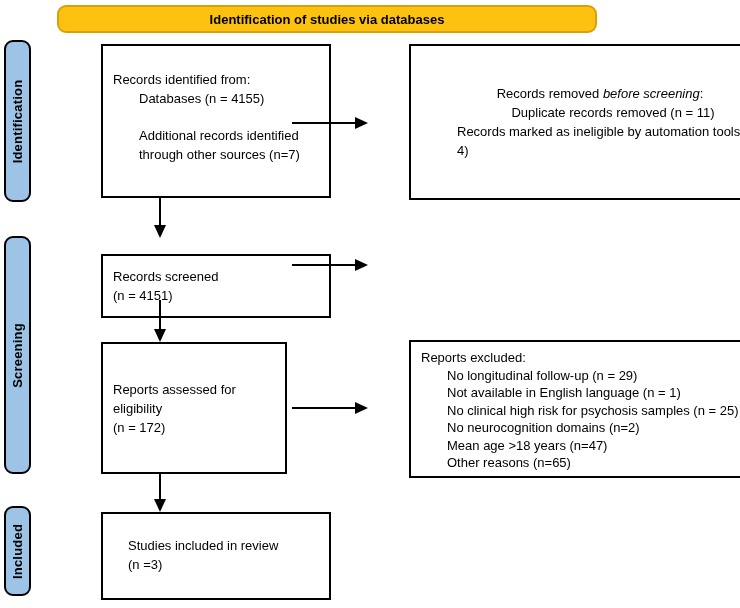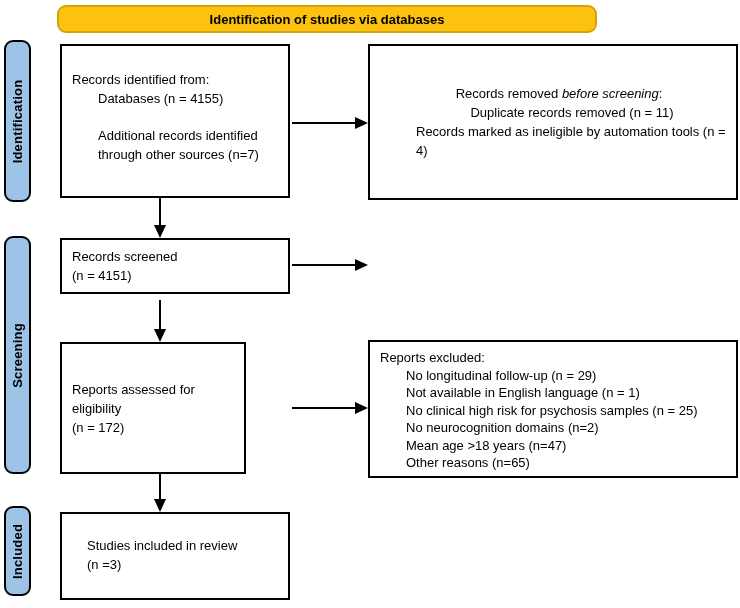--- a/index.html
+++ b/index.html
@@ -52,25 +52,26 @@
   .stage-screening     { top: 236px; height: 238px; }
   .stage-included      { top: 506px; height: 90px; }
   
   .box {
     position: absolute;
     background: #fff;
     border: 2px solid #000;
     box-sizing: border-box;
     font-size: 13px;
     line-height: 19px;
+    margin-left: 41px;
   }
   .box-identified { left: 60px; top: 44px;  width: 230px; height: 154px; padding: 24px 6px 0 10px; }
   .box-removed    { left: 368px; top: 44px; width: 370px; height: 156px; padding: 0 8px 0 20px;
                     display: flex; flex-direction: column; justify-content: center; align-items: center; }
-  .box-screened   { left: 60px; top: 238px; width: 230px; height: 56px; padding: 0 6px 0 10px;
+  .box-screened   { left: 60px; top: 254px; width: 230px; height: 64px; padding: 0 6px 0 10px;
                     display: flex; flex-direction: column; justify-content: center; }
   .box-excluded   { left: 368px; top: 240px; width: 370px; height: 58px; padding: 0 8px 0 10px;
                     display: flex; flex-direction: column; justify-content: center; }
   .box-assessed   { left: 60px; top: 342px; width: 186px; height: 132px; padding: 0 6px 0 10px;
                     display: flex; flex-direction: column; justify-content: center; }
   .box-reports-excluded { left: 368px; top: 340px; width: 370px; height: 138px;
                     padding: 7px 10px 0 10px; line-height: 17.5px; }
   .box-included   { left: 60px; top: 512px; width: 230px; height: 88px; padding: 22px 6px 0 25px; }
   .indent { margin-left: 26px; }
   .gap-above { margin-top: 18px; }

